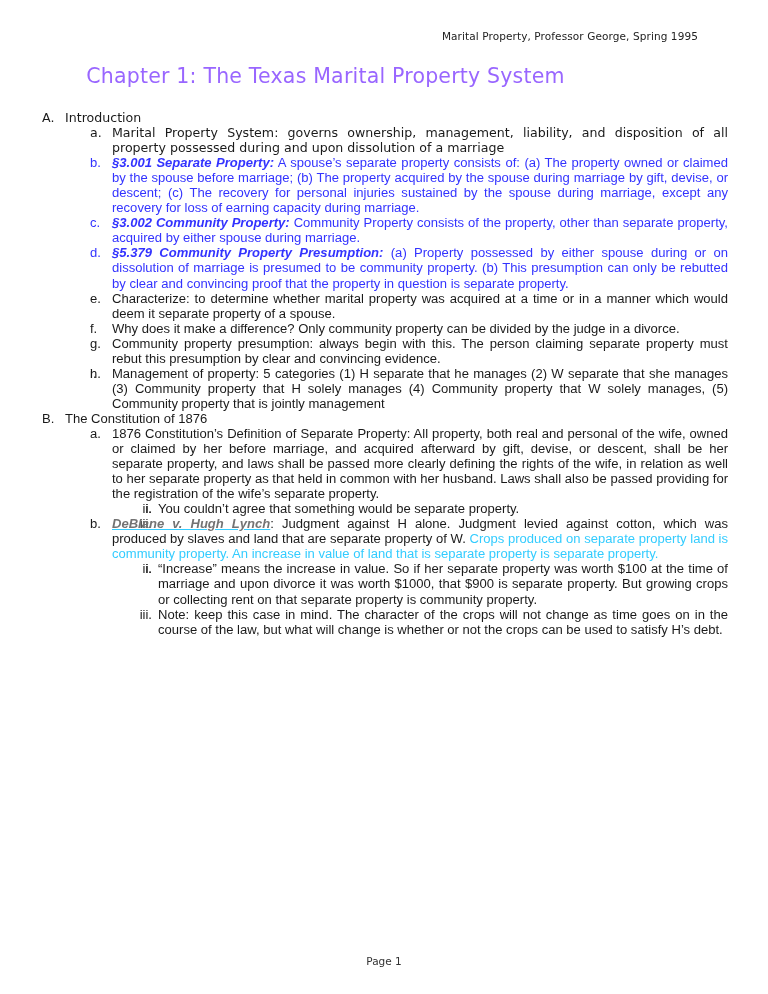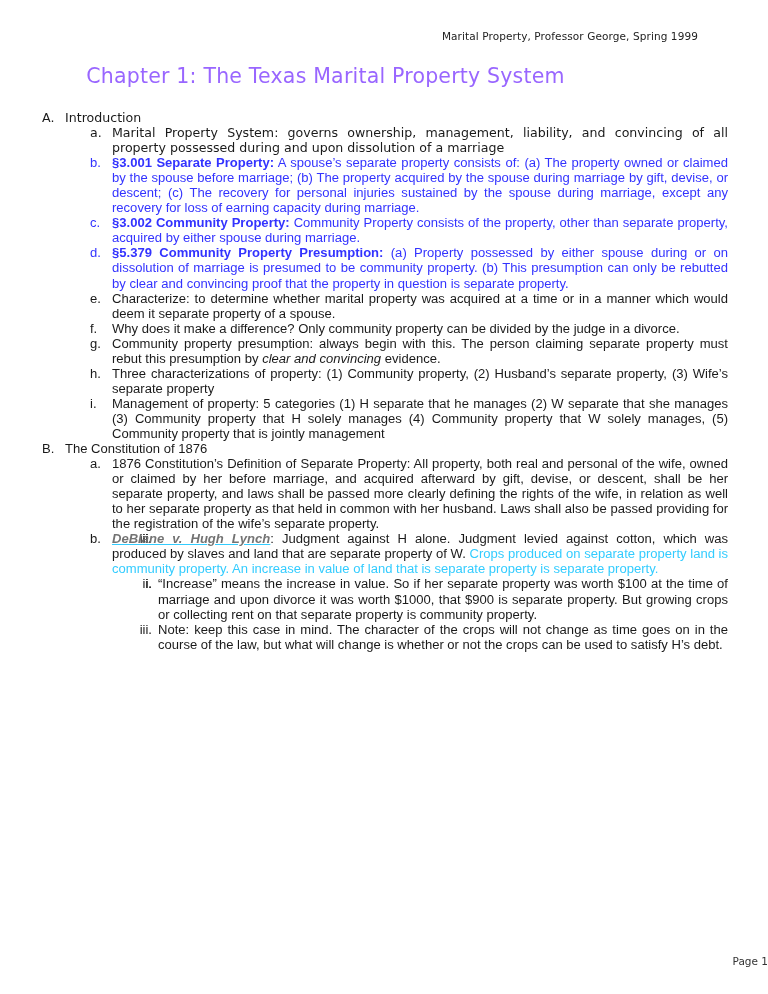--- a/index.html
+++ b/index.html
@@ -58,56 +58,56 @@
     .marker {
       position: absolute;
       top: 0;
     }
     .lvl0 .marker { left: 2px; }
     .lvl1 .marker { left: 50px; }
     .lvl2 .marker { width: 24px; text-align: right; left: 88px; }
     .blue { color: #3333ff; }
     .cyan { color: #33ccff; margin-top: 19px; }
     .u { }
-    .b { font-weight: bold; }
-    .i { font-style: italic; }
+    .b { font-weight: bold; font-style: italic; }
+    .i { }
     .case-link {
       font-weight: bold;
       font-style: italic;
       text-decoration: underline;
       text-decoration-color: #33ccff;
       color: #737373;
     }
     .page-footer {
       position: absolute;
       top: 955px;
       left: 0;
       width: 768px;
-      text-align: right;
+      text-align: center;
       font-size: 10.5px;
       color: #333;
     }
   </style>
 </head>
 <body>
 
-<div class="page-header">Marital Property, Professor George, Spring 1999</div>
+<div class="page-header">Marital Property, Professor George, Spring 1995</div>
 
 <h1 class="title">Chapter 1: The Texas Marital Property System</h1>
 
 <div class="content">
 
   <div class="row lvl0 first-font">
     <span class="marker">A.</span>
     <span>Introduction</span>
   </div>
 
   <div class="row lvl1 first-font">
     <span class="marker">a.</span>
-    <span class="u">Marital Property System</span><span>: governs ownership, management, liability, and convincing of all property possessed during and upon dissolution of a marriage</span>
+    <span class="u">Marital Property System</span><span>: governs ownership, management, liability, and disposition of all property possessed during and upon dissolution of a marriage</span>
   </div>
 
   <div class="row lvl1 blue">
     <span class="marker">b.</span>
     <span class="b">§3.001 Separate Property:</span><span> A spouse’s separate property consists of: (a) The property owned or claimed by the spouse before marriage; (b) The property acquired by the spouse during marriage by gift, devise, or descent; (c) The recovery for personal injuries sustained by the spouse during marriage, except any recovery for loss of earning capacity during marriage.</span>
   </div>
 
   <div class="row lvl1 blue">
     <span class="marker">c.</span>
     <span class="b">§3.002 Community Property:</span><span> Community Property consists of the property, other than separate property, acquired by either spouse during marriage.</span>
@@ -128,21 +128,20 @@
     <span>Why does it make a difference?  Only community property can be divided by the judge in a divorce.</span>
   </div>
 
   <div class="row lvl1">
     <span class="marker">g.</span>
     <span>Community property presumption: always begin with this.  The person claiming separate property must rebut this presumption by </span><span class="i">clear and convincing</span><span> evidence.</span>
   </div>
 
   <div class="row lvl1">
     <span class="marker">h.</span>
-    <span>Three characterizations of property: (1) Community property, (2) Husband’s separate property, (3) Wife’s separate property</span>
   </div>
 
   <div class="row lvl1">
     <span class="marker">i.</span>
     <span>Management of property: 5 categories (1) H separate that he manages (2) W separate that she manages (3) Community property that H solely manages (4) Community property that W solely manages, (5) Community property that is jointly management</span>
   </div>
 
   <div class="row lvl0">
     <span class="marker">B.</span>
     <span>The Constitution of 1876</span>
@@ -151,20 +150,21 @@
   <div class="row lvl1">
     <span class="marker">a.</span>
     <span>1876 Constitution’s Definition of Separate Property: All property, both real and personal of the wife, owned or claimed by her before marriage, and acquired afterward by gift, devise, or descent, shall be her separate property, and laws shall be passed more clearly defining the rights of the wife, in relation as well to her separate property as that held in common with her husband.  Laws shall also be passed providing for the registration of the wife’s separate property.</span>
   </div>
 
   <div class="row lvl2">
     <span class="marker">i.</span>
   </div>
   <div class="row lvl2">
     <span class="marker">ii.</span>
+    <span>You couldn’t agree that something would be separate property.</span>
   </div>
   <div class="row lvl2">
     <span class="marker">iii.</span>
   </div>
 
   <div class="row lvl1">
     <span class="marker">b.</span>
     <span class="case-link">DeBlane v. Hugh Lynch</span><span>: Judgment against H alone.  Judgment levied against cotton, which was produced by slaves and land that are separate property of W. </span><span class="cyan">Crops produced on separate property land is community property.  An increase in value of land that is separate property is separate property.</span>
   </div>
 

